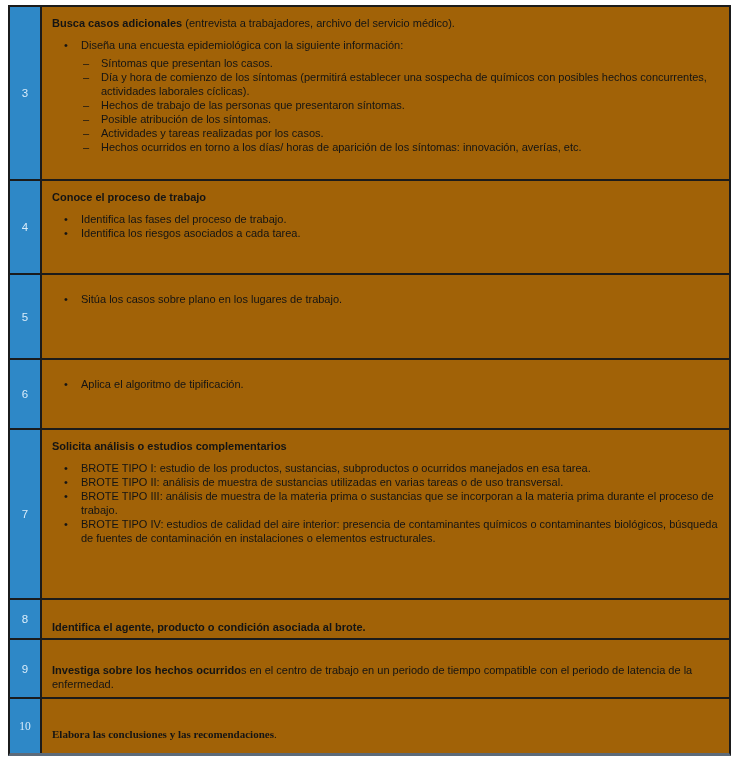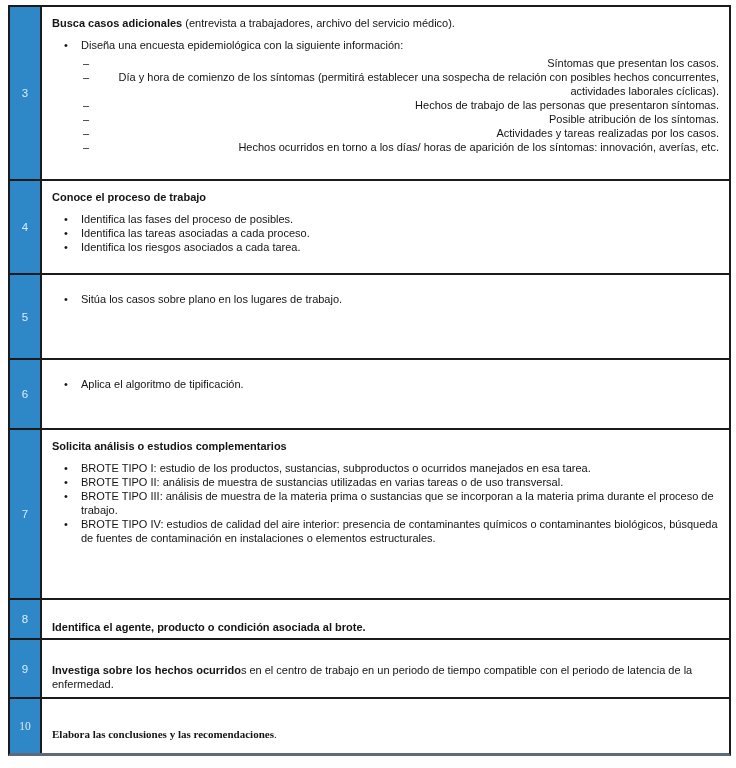--- a/index.html
+++ b/index.html
@@ -30,21 +30,21 @@
     background: #2e88c7;
     border-right: 2px solid #1b1b1b;
     display: flex;
     align-items: center;
     justify-content: center;
     color: #d9ecfa;
     font-size: 11.5px;
   }
   .content-cell {
     flex: 1;
-    background: #ffffff;
+    background: #a16207;
     padding: 9px 10px 6px 10px;
     font-size: 11px;
     line-height: 14px;
     color: #141414;
   }
   .row.center .content-cell {
     display: flex;
     flex-direction: column;
     justify-content: center;
     padding-top: 16px;
@@ -64,21 +64,20 @@
   ul.bullets > li::before {
     content: "\2022";
     position: absolute;
     left: 0;
     top: 0;
   }
   ul.dashes {
     list-style: none;
     margin: 4px 0 0 0;
     padding: 0 0 0 2px;
-    text-align: right;
   }
   ul.dashes > li {
     position: relative;
     padding-left: 18px;
   }
   ul.dashes > li::before {
     content: "\2013";
     position: absolute;
     left: 0;
     top: 0;
@@ -93,40 +92,39 @@
     <div class="num-cell">
       <span>3</span>
     </div>
     <div class="content-cell">
       <p class="title"><span class="b">Busca casos adicionales</span><span> (entrevista a trabajadores, archivo del servicio médico).</span></p>
       <ul class="bullets">
         <li>
           <span>Diseña una encuesta epidemiológica con la siguiente información:</span>
           <ul class="dashes">
             <li>Síntomas que presentan los casos.</li>
-            <li>Día y hora de comienzo de los síntomas (permitirá establecer una sospecha de relación con posibles hechos concurrentes, actividades laborales cíclicas).</li>
+            <li>Día y hora de comienzo de los síntomas (permitirá establecer una sospecha de químicos con posibles hechos concurrentes, actividades laborales cíclicas).</li>
             <li>Hechos de trabajo de las personas que presentaron síntomas.</li>
             <li>Posible atribución de los síntomas.</li>
             <li>Actividades y tareas realizadas por los casos.</li>
             <li>Hechos ocurridos en torno a los días/ horas de aparición de los síntomas: innovación, averías, etc.</li>
           </ul>
         </li>
       </ul>
     </div>
   </div>
 
   <div class="row" style="min-height:92px">
     <div class="num-cell">
       <span>4</span>
     </div>
     <div class="content-cell">
       <p class="title"><span class="b">Conoce el proceso de trabajo</span></p>
       <ul class="bullets">
-        <li>Identifica las fases del proceso de posibles.</li>
-        <li>Identifica las tareas asociadas a cada proceso.</li>
+        <li>Identifica las fases del proceso de trabajo.</li>
         <li>Identifica los riesgos asociados a cada tarea.</li>
       </ul>
     </div>
   </div>
 
   <div class="row" style="min-height:83px">
     <div class="num-cell">
       <span>5</span>
     </div>
     <div class="content-cell">

